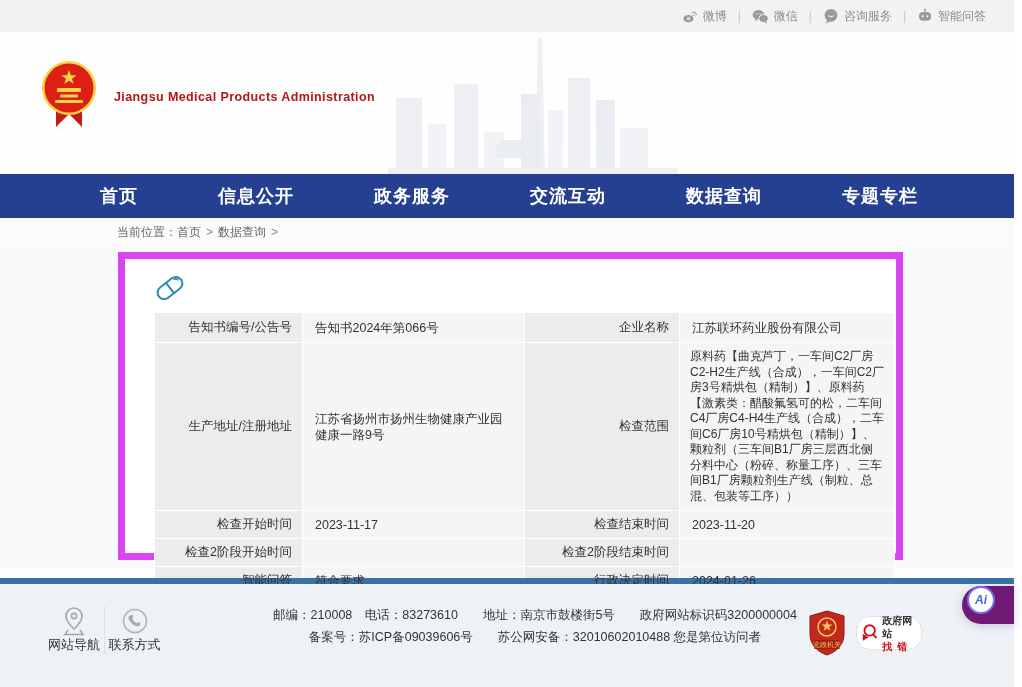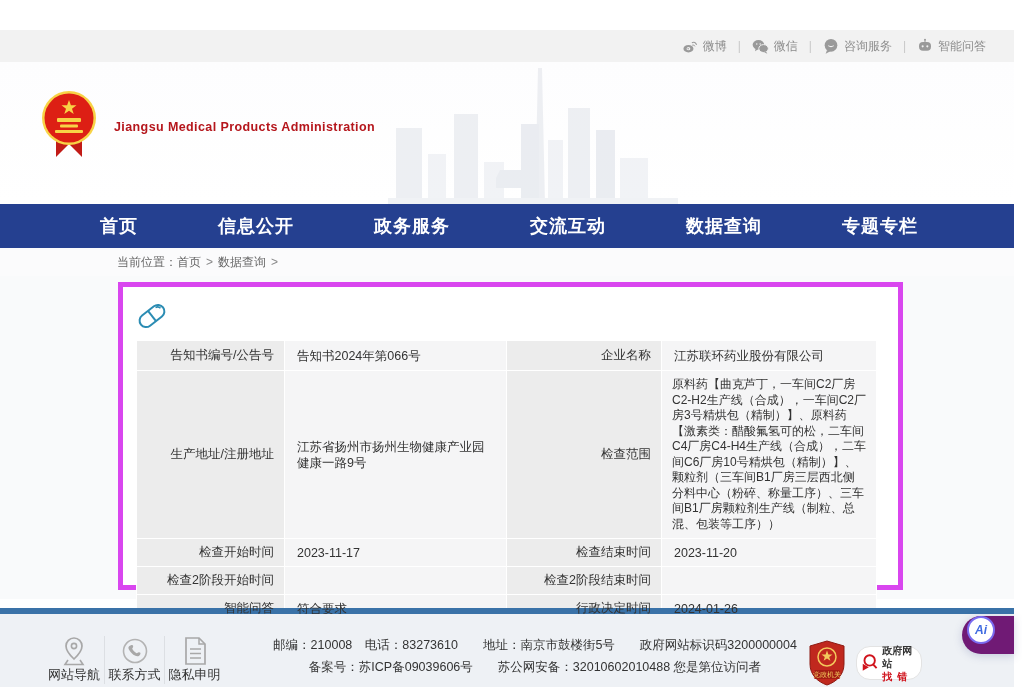--- a/index.html
+++ b/index.html
@@ -1,18 +1,18 @@
 <!DOCTYPE html>
 <html><head>
 <meta charset="utf-8">
 <style>
   * { margin:0; padding:0; box-sizing:border-box; }
   html,body { width:1022px; height:687px; overflow:hidden; background:#fff;
     font-family:"Liberation Sans","DejaVu Sans",sans-serif; }
-  .site { width:1014px; height:628px; position:relative; background:#fff;margin-top:30px; }
+  .site { width:1014px; height:628px; position:relative; background:#fff; }
 
   
   .topbar { height:32px; background:#f2f2f2; display:flex; align-items:center; justify-content:flex-end; padding-right:28px; }
   .topbar-link { display:flex; align-items:center; gap:5px; color:#8c8c8c; font-size:12px; cursor:pointer; }
   .topbar-sep { color:#c9c9c9; margin:0 11px; font-size:12px; }
 
   
   .header { height:142px; background:linear-gradient(#fdfdfe,#ffffff); position:relative; overflow:hidden; }
   .skyline { position:absolute; left:388px; bottom:0; opacity:.75; }
   .brand { position:absolute; left:40px; top:28px; display:flex; align-items:center; gap:16px; }
@@ -23,21 +23,21 @@
   .nav { height:44px; background:#254090; display:flex; align-items:center; justify-content:space-between; padding:0 96px 0 100px; }
   .nav-item { color:#fff; font-size:18px; font-weight:600; letter-spacing:1px; cursor:pointer; }
 
   
   .breadcrumb { height:28px; display:flex; align-items:center; padding-left:117px; font-size:12px; color:#666; background:#fbfbfc; }
   .breadcrumb .bc-link { cursor:pointer; }
   .breadcrumb .bc-sep { margin:0 5px; color:#888; }
 
   
   .content { height:323px; background:#f9fafb; padding-top:6px; }
-  .card { width:785px; height:308px; margin-left:118px; background:#fff; border:5px solid #d946ef; padding:13px 13px; }
+  .card { width:785px; height:308px; margin-left:118px; background:#fff; border:7px solid #d946ef; padding:13px 29px; }
   .pill-wrap { height:40px; }
   table.detail { border-collapse:collapse; width:740px; table-layout:fixed; border:1px solid #e2e2e2; }
   table.detail td { border:1px solid #fff; font-size:12.5px; color:#333; vertical-align:middle; }
   td.lbl { background:#ececec; text-align:right; padding:4px 10px; }
   td.val { background:#f5f5f6; text-align:left; padding:4px 12px; line-height:16px; }
   tr.r0 { height:30px; } tr.r1 { height:108px; } tr.r2,tr.r3,tr.r4,tr.r5 { height:28px; }
 
   
   .footer-bar { height:6px; background:#3a72a8; margin-top:9px; }
   .footer { height:112px; background:#eef1f5; position:relative; }
@@ -241,32 +241,20 @@
         </div>
         <div class="quick-link">
           <span style="display: inline-flex;">
             <svg width="28" height="30" viewBox="0 0 28 28">
               <circle cx="14" cy="14" r="11.5" fill="none" stroke="#b3b3b3" stroke-width="1.6"></circle>
               <path d="M10 8.2 c1.8-1 2.6.6 2 2 l-.8 1.6 c.9 1.9 2.5 3.5 4.4 4.4 l1.6-.8 c1.4-.6 3 .2 2 2 -1 1.9-3 2.2-4.8 1.4 -2.9-1.4-5.2-3.7-6.6-6.6 -.8-1.8-.5-3.1 2.2-4z" fill="#a8a8a8"></path>
             </svg>
           </span>
           <span>联系方式</span>
         </div>
-        <div class="quick-link">
-          <span style="display: inline-flex;">
-            <svg width="26" height="30" viewBox="0 0 26 30">
-              <path d="M4 2 h13 l6 6 v20 h-19 z" fill="none" stroke="#a8a8a8" stroke-width="1.7"></path>
-              <path d="M17 2 v6 h6" fill="none" stroke="#a8a8a8" stroke-width="1.5"></path>
-              <line x1="8" y1="13" x2="19" y2="13" stroke="#a8a8a8" stroke-width="1.5"></line>
-              <line x1="8" y1="17.5" x2="19" y2="17.5" stroke="#a8a8a8" stroke-width="1.5"></line>
-              <line x1="8" y1="22" x2="19" y2="22" stroke="#a8a8a8" stroke-width="1.5"></line>
-            </svg>
-          </span>
-          <span>隐私申明</span>
-        </div>
       </div>
     <div class="footer-text" id="footer-lines">
         <div>邮编：210008　电话：83273610　　地址：南京市鼓楼街5号　　政府网站标识码3200000004</div>
         <div>备案号：苏ICP备09039606号　　苏公网安备：32010602010488 您是第位访问者</div>
       </div>
     <div class="badges">
       <svg width="38" height="46" viewBox="0 0 38 46" style="cursor:pointer">
         <path d="M19 1 L36 6 V24 C36 35 28 42 19 45 C10 42 2 35 2 24 V6 Z" fill="#c0281e" stroke="#8d1a12"></path>
         <circle cx="19" cy="17" r="9" fill="none" stroke="#f3c95c" stroke-width="1.5"></circle>
         <polygon fill="#f3c95c" points="19,10.5 20.4,14.4 24.5,14.4 21.2,16.9 22.4,20.8 19,18.4 15.6,20.8 16.8,16.9 13.5,14.4 17.6,14.4"></polygon>

